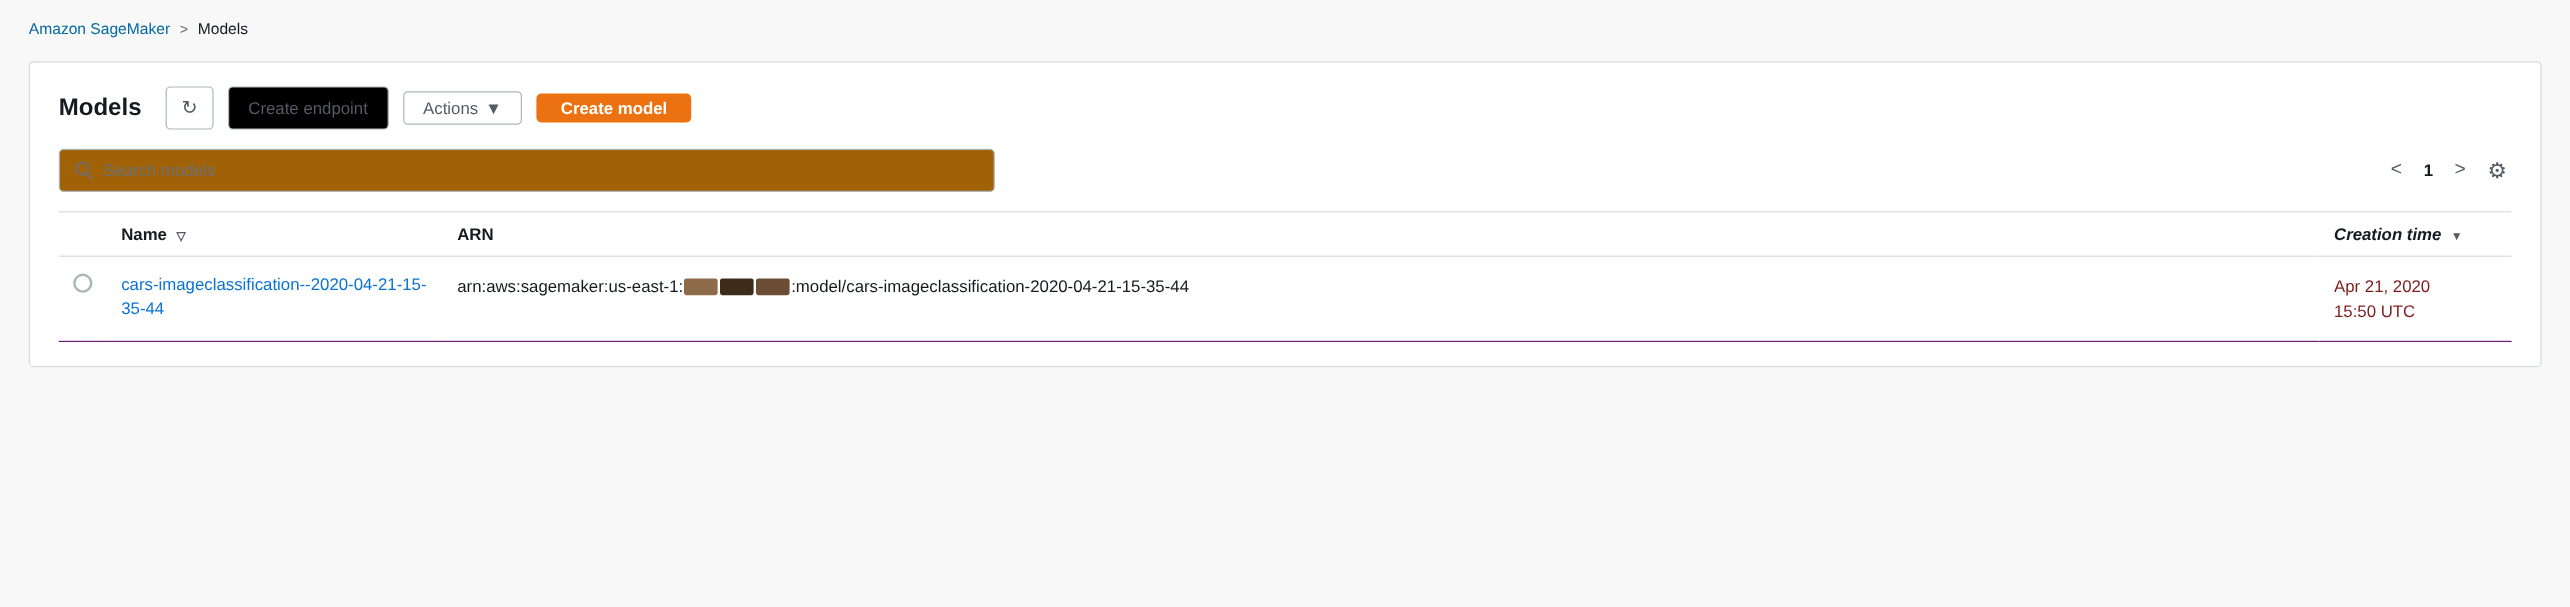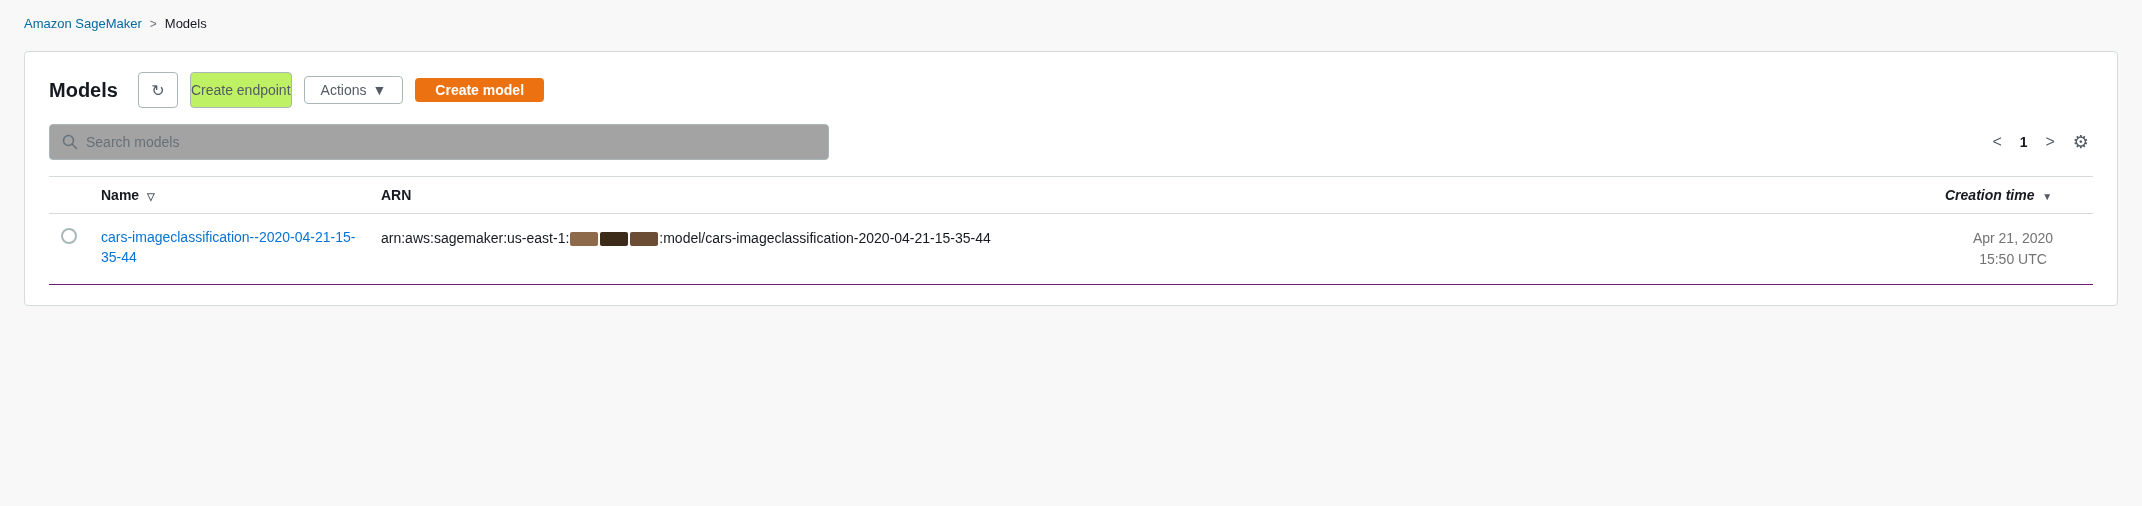--- a/index.html
+++ b/index.html
@@ -68,23 +68,23 @@
       border: 1px solid #aab7b8;
       background: #fff;
       border-radius: 4px;
       cursor: pointer;
       font-size: 16px;
       color: #545b64;
     }
 
     .btn-secondary {
       height: 36px;
-      padding: 0 0;
+      padding: 0 16px;
       border: 1px solid #aab7b8;
-      background: #bef264;
+      background: #000000;
       border-radius: 4px;
       cursor: pointer;
       font-size: 14px;
       color: #545b64;
       white-space: nowrap;
     }
     .btn-secondary:disabled {
       color: #aab7b8;
       cursor: default;
     }
@@ -122,21 +122,21 @@
       align-items: center;
       justify-content: space-between;
       margin-bottom: 16px;
     }
 
     .search-container {
       display: flex;
       align-items: center;
       border: 1px solid #aab7b8;
       border-radius: 4px;
-      background: #a3a3a3;
+      background: #a16207;
       padding: 0 12px;
       height: 36px;
       flex: 0 0 780px;
       gap: 8px;
     }
 
     .search-icon-svg {
       color: #687078;
       flex-shrink: 0;
     }
@@ -271,22 +271,22 @@
       margin: 0 1px;
     }
     .redacted-block-dark {
       background: #3d2b1a;
     }
     .redacted-block-med {
       background: #6b4c35;
     }
 
     .creation-cell {
-      text-align: center;
-      color: #737373;
+      text-align: left;
+      color: #7f1d1d;
       line-height: 1.5;
     }
   </style>
 </head>
 <body>
 
 <div class="page-container">
 
   <nav class="breadcrumb">
     <a class="breadcrumb-link">Amazon SageMaker</a>

